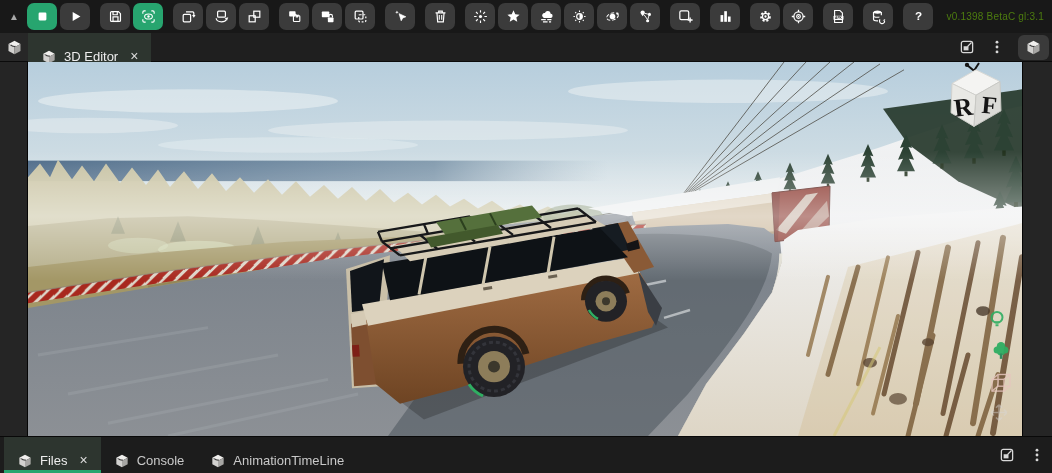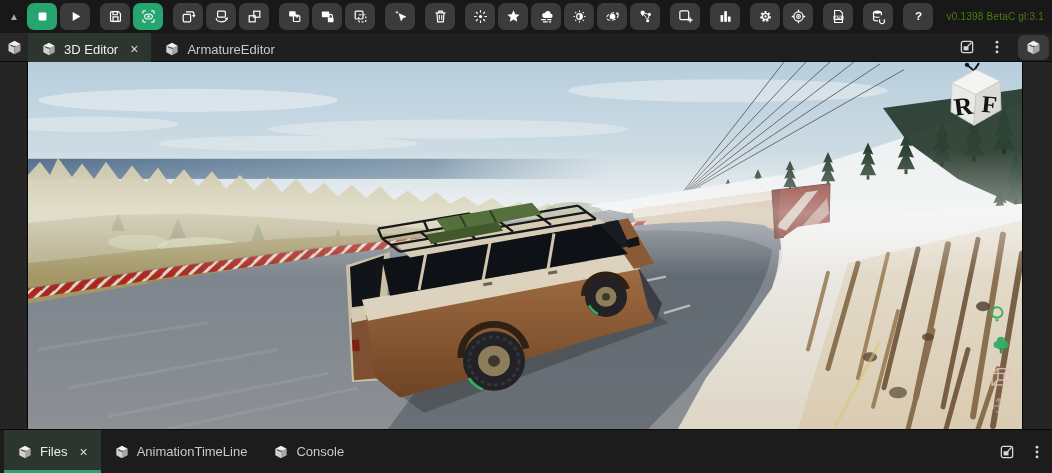--- a/index.html
+++ b/index.html
@@ -11,24 +11,24 @@
   .toolbar{height:33px;background:#181818;display:flex;align-items:center;padding:0 8px 0 4px;gap:3px;flex:0 0 auto}
   .collapse{width:20px;color:#a9a9a9;font-size:10px;text-align:center;flex:0 0 auto;user-select:none}
   .tbtn{width:30px;height:27px;border:none;border-radius:7px;background:var(--toolbar-button-bg,#3b3b3b);
         display:flex;align-items:center;justify-content:center;padding:0;cursor:pointer;flex:0 0 auto}
   .tbtn.gap{margin-left:7px}
   .tbtn.active{background:var(--accent-green,#27a56f)}
   .version{margin-left:auto;color:#4d7c0f;font-size:10px;letter-spacing:.2px;white-space:nowrap}
 
   
   .tabbar{height:29px;background:#1f1f1f;display:flex;align-items:stretch;flex:0 0 auto;border-bottom:1px solid #0b0b0b}
-  .bottombar{height:44px;background:#1c1c1c;display:flex;align-items:stretch;flex:0 0 auto;border-top:1px solid #090909;padding-left:4px}
+  .bottombar{height:37px;background:#1c1c1c;display:flex;align-items:stretch;flex:0 0 auto;border-top:1px solid #090909;padding-left:4px}
   .corner-btn{width:28px;background:#272727;border:none;display:flex;align-items:center;justify-content:center;padding:0;flex:0 0 auto}
   .tabs{display:flex;align-items:stretch}
-  .tab{display:flex;align-items:center;gap:7px;padding:16px 13px;background:transparent;color:#c9c9c9;
+  .tab{display:flex;align-items:flex-start;gap:7px;padding:16px 13px;background:transparent;color:#c9c9c9;
        font-size:13px;border:none;cursor:pointer;white-space:nowrap}
   .tab.active{background:#2d352f;color:#ededed;box-shadow:inset 0 -3px 0 var(--accent-green,#27a56f)}
   .tab-close{font-size:14px;color:#dcdcdc;margin-left:5px;line-height:1}
   .bar-actions{margin-left:auto;display:flex;align-items:center;gap:5px;padding-right:3px}
   .abtn{width:25px;height:24px;background:transparent;border:none;display:flex;align-items:center;justify-content:center;padding:0;cursor:pointer}
   .abtn.boxed{background:#3a3a3a;border-radius:6px;width:31px;height:25px;margin-left:4px}
 
   
   .main{flex:1;display:flex;min-height:0}
   .side-strip{background:#252525;flex:0 0 auto}
@@ -232,29 +232,20 @@
     <div class="tabs">
         <div class="tab active">
           <svg width="16" height="16" viewBox="0 0 24 24">
             <polygon points="12,2.5 20.5,7 12,11.5 3.5,7" fill="#f0efed"></polygon>
             <polygon points="3.5,7 12,11.5 12,21.5 3.5,17" fill="#d2d1cf"></polygon>
             <polygon points="20.5,7 12,11.5 12,21.5 20.5,17" fill="#a7a6a4"></polygon>
             <path d="M6.5 8.3c1.8 1.8 4.2 2.6 6.8 2.1" stroke="#3a3a3a" stroke-width="1.6" fill="none"></path>
           </svg>
           <span>3D Editor</span>
           <span class="tab-close">×</span>
-        </div>
-        <div class="tab">
-          <svg width="16" height="16" viewBox="0 0 24 24">
-            <polygon points="12,2.5 20.5,7 12,11.5 3.5,7" fill="#f0efed"></polygon>
-            <polygon points="3.5,7 12,11.5 12,21.5 3.5,17" fill="#d2d1cf"></polygon>
-            <polygon points="20.5,7 12,11.5 12,21.5 20.5,17" fill="#a7a6a4"></polygon>
-            <path d="M6.5 8.3c1.8 1.8 4.2 2.6 6.8 2.1" stroke="#3a3a3a" stroke-width="1.6" fill="none"></path>
-          </svg>
-          <span>ArmatureEditor</span>
         </div>
       </div>
     <div class="bar-actions">
         <button class="abtn">
           <svg width="18" height="18" viewBox="0 0 24 24">
             <rect x="4.5" y="4.5" width="15" height="15" rx="2.5" fill="none" stroke="#d8d8d8" stroke-width="1.7"></rect>
             <rect x="7.5" y="11" width="6.5" height="5.5" fill="#d8d8d8"></rect>
             <path d="M12.5 11.5l5.5-5.5" stroke="#d8d8d8" stroke-width="1.7"></path>
           </svg>
         </button>
@@ -540,30 +531,30 @@
           <span>Files</span>
           <span class="tab-close">×</span>
         </div>
         <div class="tab">
           <svg width="16" height="16" viewBox="0 0 24 24">
             <polygon points="12,2.5 20.5,7 12,11.5 3.5,7" fill="#f0efed"></polygon>
             <polygon points="3.5,7 12,11.5 12,21.5 3.5,17" fill="#d2d1cf"></polygon>
             <polygon points="20.5,7 12,11.5 12,21.5 20.5,17" fill="#a7a6a4"></polygon>
             <path d="M6.5 8.3c1.8 1.8 4.2 2.6 6.8 2.1" stroke="#3a3a3a" stroke-width="1.6" fill="none"></path>
           </svg>
-          <span>AnimationTimeLine</span>
+          <span>Console</span>
         </div>
         <div class="tab">
           <svg width="16" height="16" viewBox="0 0 24 24">
             <polygon points="12,2.5 20.5,7 12,11.5 3.5,7" fill="#f0efed"></polygon>
             <polygon points="3.5,7 12,11.5 12,21.5 3.5,17" fill="#d2d1cf"></polygon>
             <polygon points="20.5,7 12,11.5 12,21.5 20.5,17" fill="#a7a6a4"></polygon>
             <path d="M6.5 8.3c1.8 1.8 4.2 2.6 6.8 2.1" stroke="#3a3a3a" stroke-width="1.6" fill="none"></path>
           </svg>
-          <span>Console</span>
+          <span>AnimationTimeLine</span>
         </div>
       </div>
     <div class="bar-actions">
         <button class="abtn">
           <svg width="18" height="18" viewBox="0 0 24 24">
             <rect x="4.5" y="4.5" width="15" height="15" rx="2.5" fill="none" stroke="#d8d8d8" stroke-width="1.7"></rect>
             <rect x="7.5" y="11" width="6.5" height="5.5" fill="#d8d8d8"></rect>
             <path d="M12.5 11.5l5.5-5.5" stroke="#d8d8d8" stroke-width="1.7"></path>
           </svg>
         </button>

